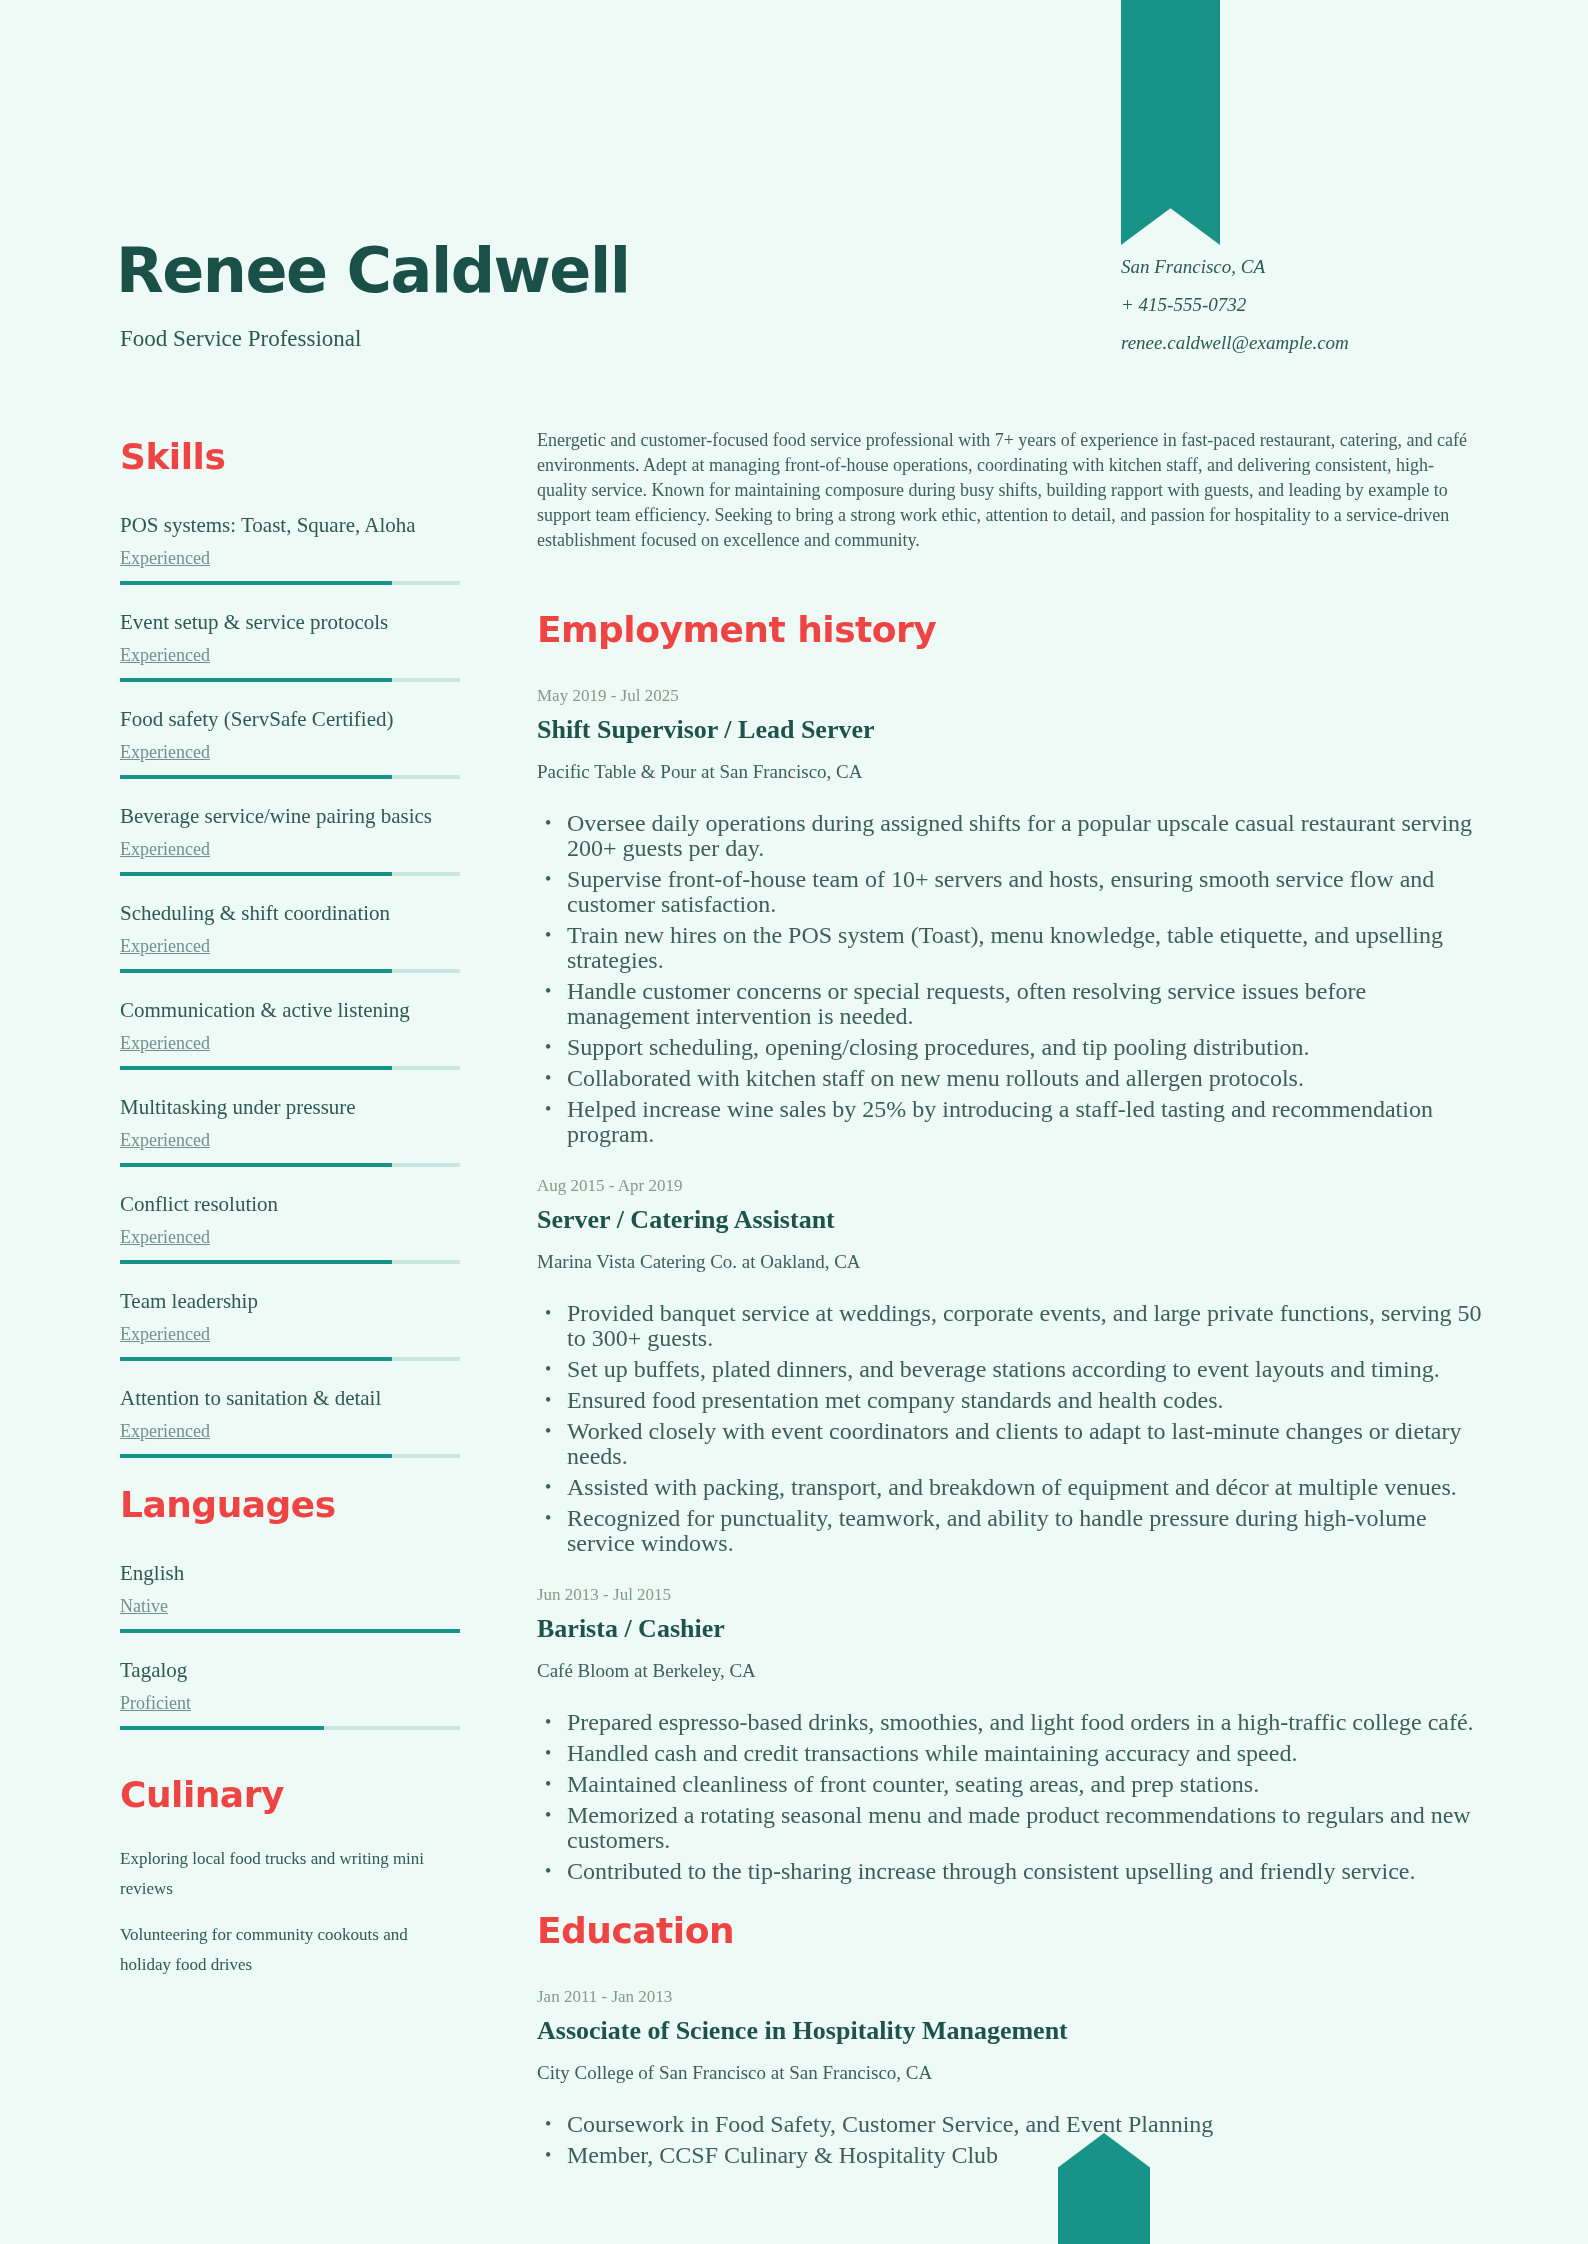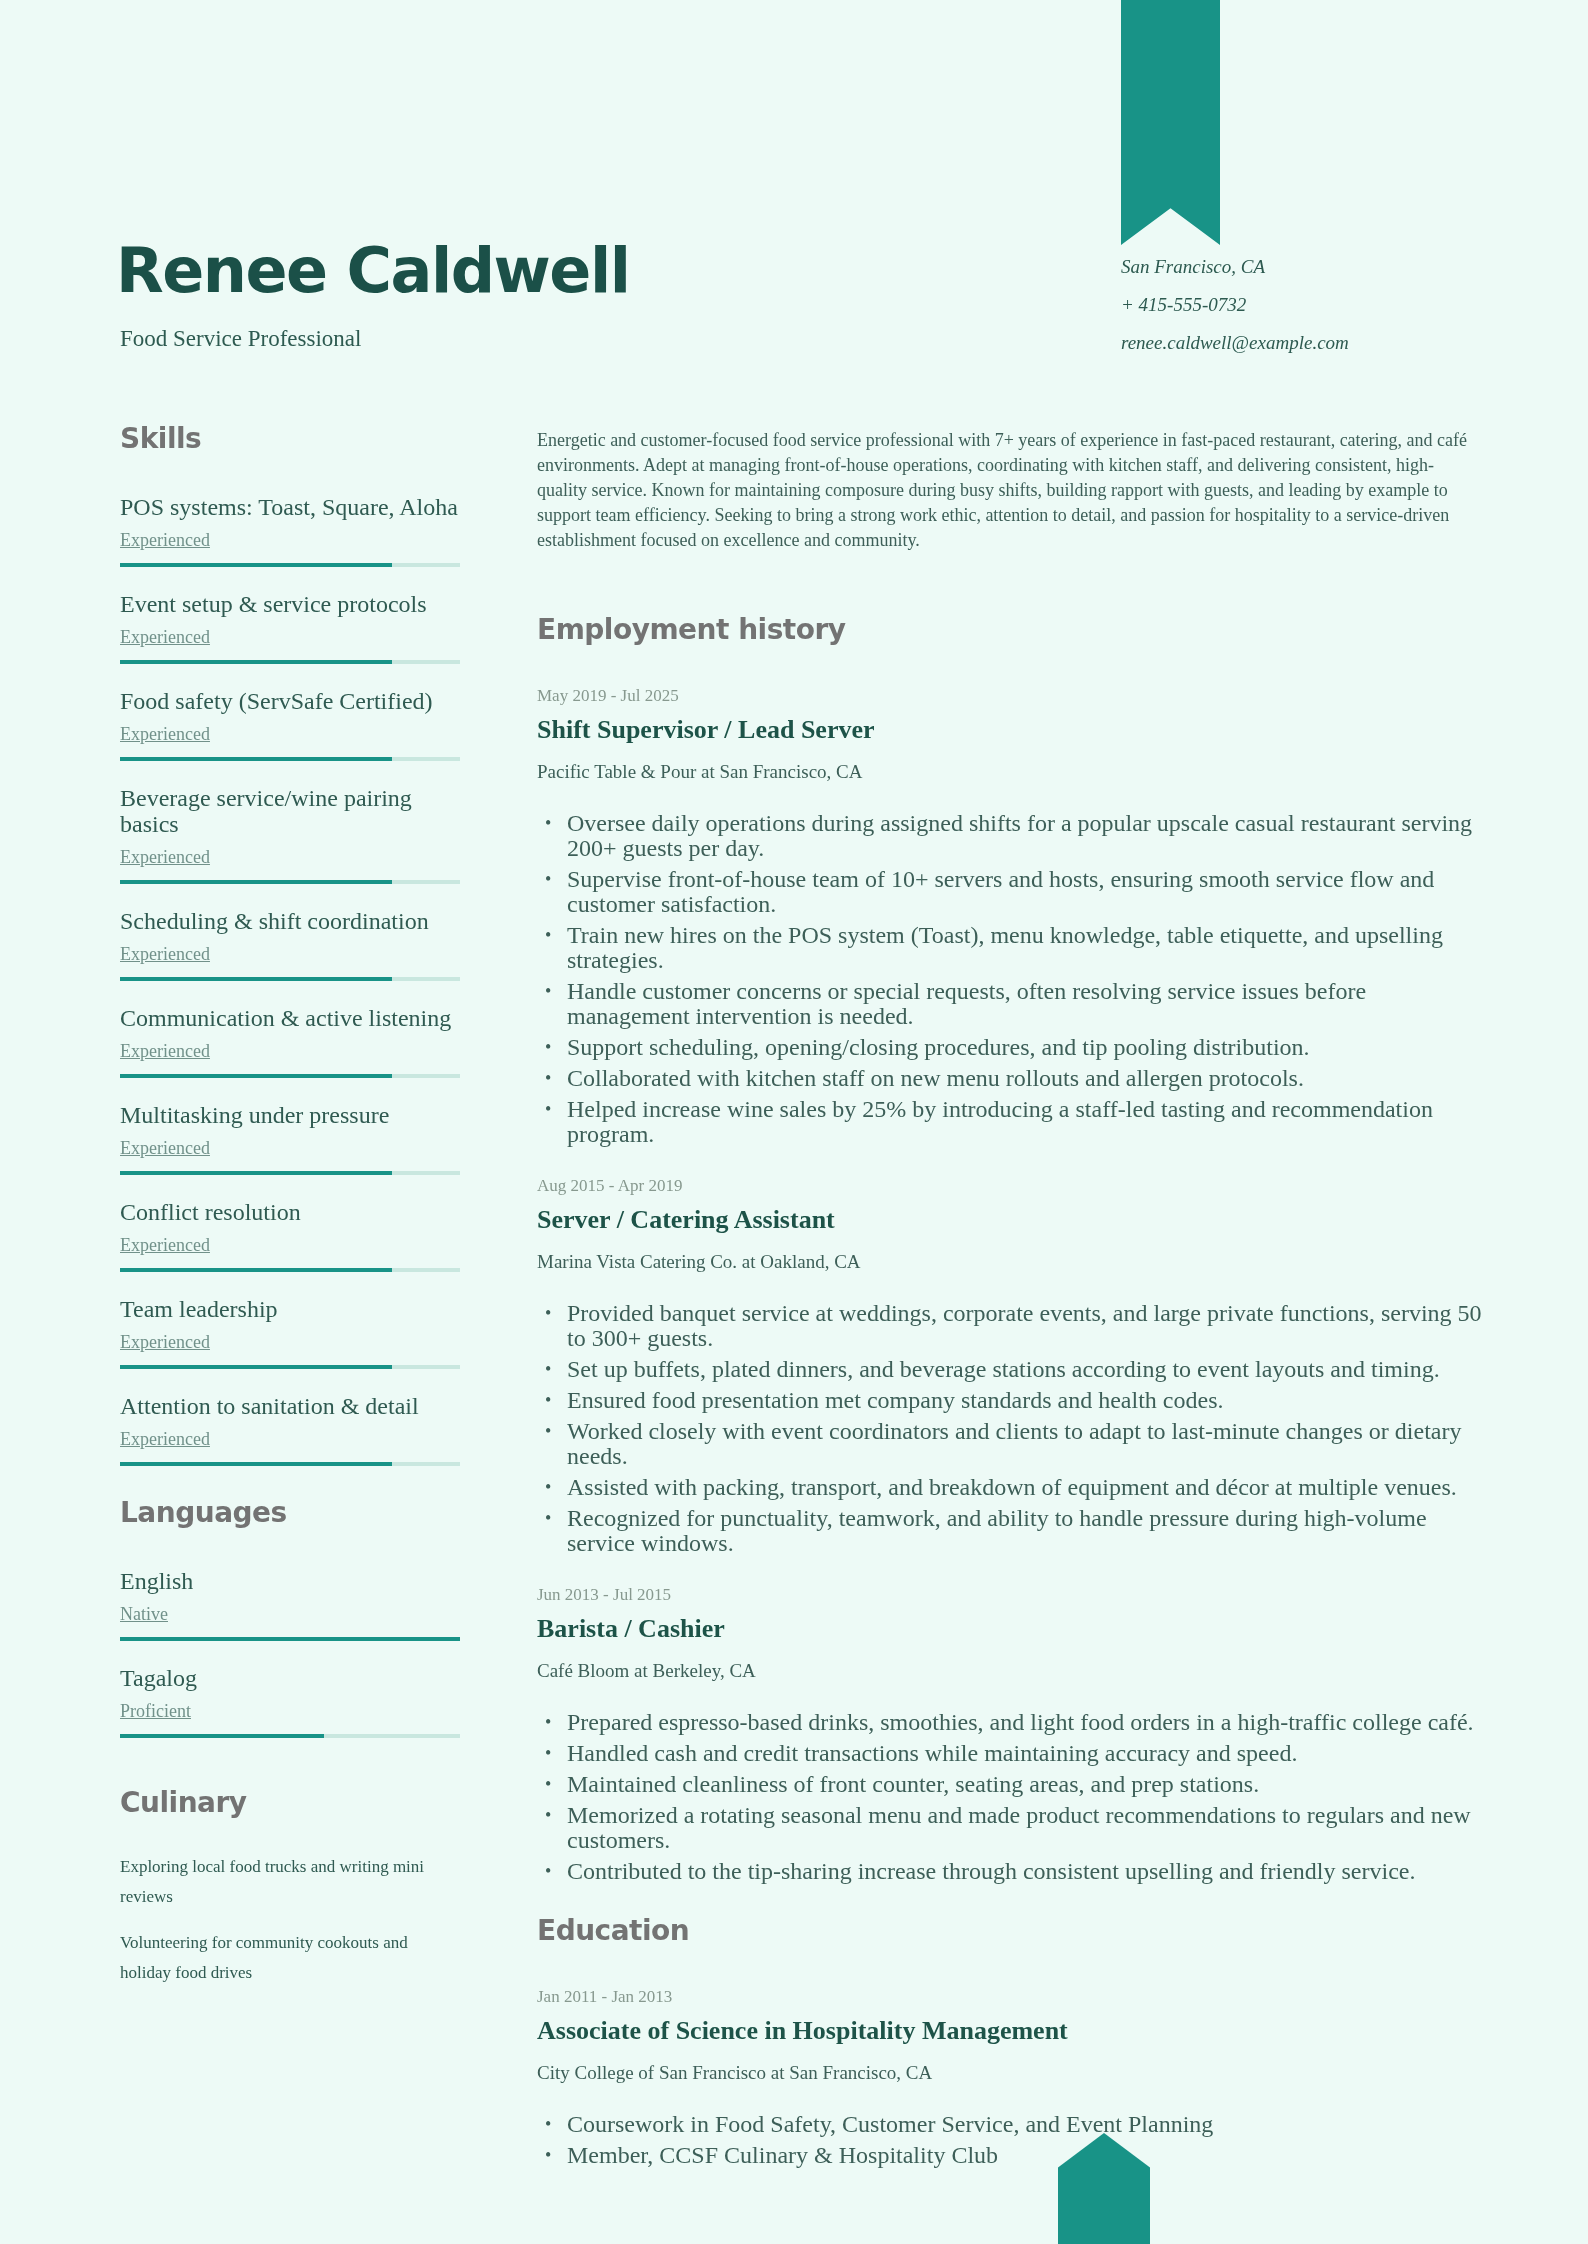--- a/index.html
+++ b/index.html
@@ -35,26 +35,26 @@
   .contact {
     position:absolute; left:1121px; top:256px;
     font-style:italic; font-size:19px; color:#2d5a50;
   }
   .contact div { margin-bottom:16px; line-height:22px; }
   
   .sidebar { position:absolute; left:120px; top:420px; width:340px; }
   .main    { position:absolute; left:537px; top:428px; width:945px; }
   h2 {
     font-family:"DejaVu Sans", sans-serif; font-weight:bold;
-    font-size:28px; line-height:38px; letter-spacing:-0.5px;
-    color:#737373; margin:0 0 36px 0;
+    font-size:36px; line-height:38px; letter-spacing:-0.5px;
+    color:#ef4444; margin:18px 0 36px 0;
   }
   
   .skill { margin-bottom:24px; }
-  .skill-name { font-size:24px; line-height:26px; color:#2f5a51; }
+  .skill-name { font-size:21px; line-height:26px; color:#2f5a51; }
   .skill-level { font-size:18px; line-height:23px; color:#71918a; margin-top:9px;text-decoration:underline; }
   .bar { margin-top:11px; height:4px; background:#c9e7df; }
   .bar-fill { height:100%; background:#189387; }
   .languages-heading { margin-top:28px; }
   .hobbies-heading { margin-top:46px; margin-bottom:30px; }
   .hobby { font-size:17px; line-height:30px; color:#2f5a51; margin-bottom:16px; }
   
   .summary { font-size:18px; line-height:25px; margin:0 0 58px 0; }
   .job-dates { font-size:17px; line-height:22px; color:#87998f; margin-bottom:8px; }
   .job-title {

